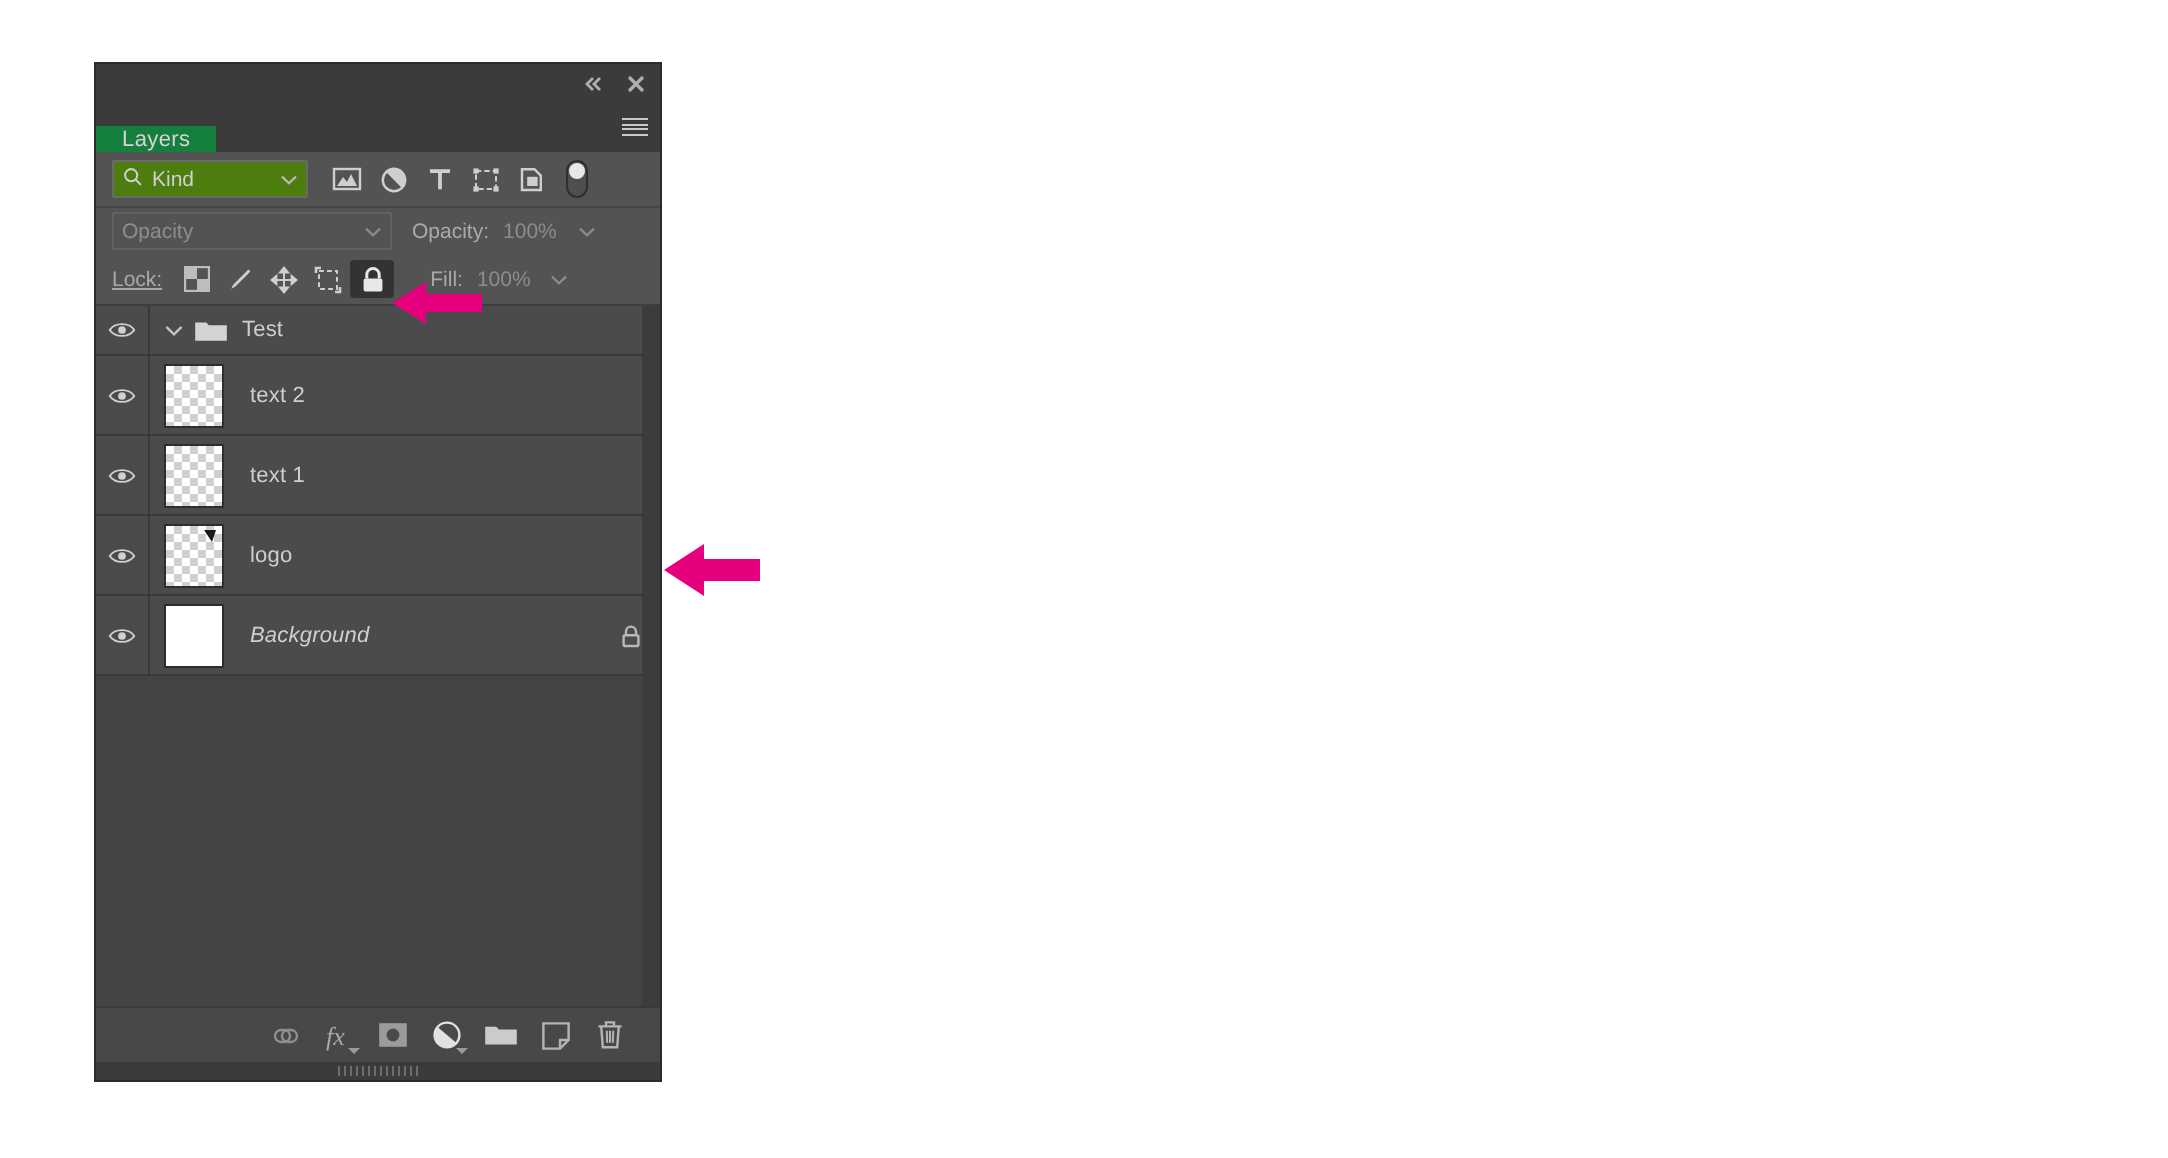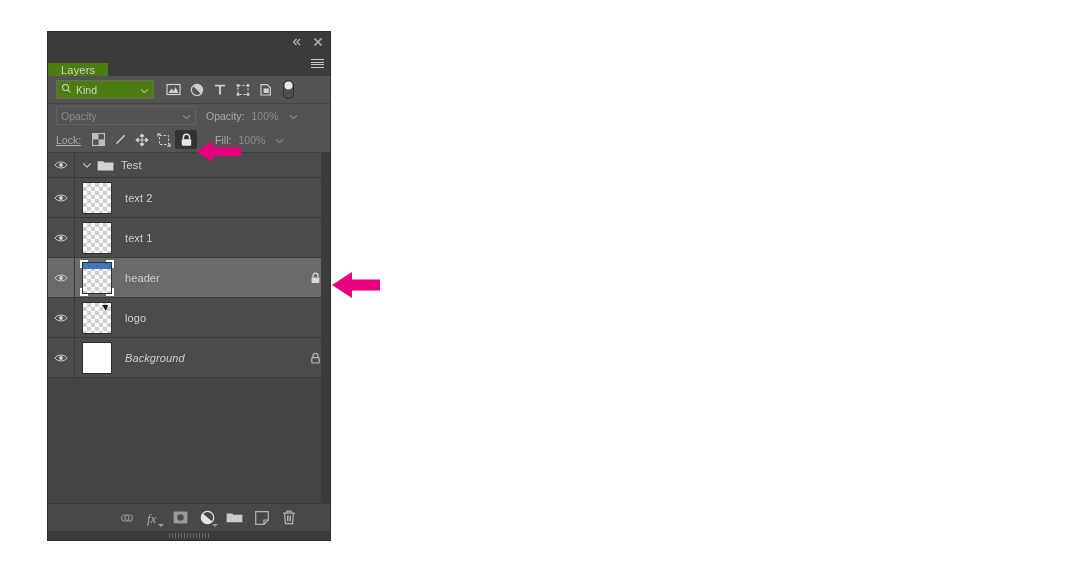--- a/index.html
+++ b/index.html
@@ -55,21 +55,21 @@
   
   .tabstrip {
     height: 25px;
     background: #3b3b3b;
     display: flex;
     align-items: stretch;
     position: relative;
     flex: 0 0 auto;
   }
   .tab {
-    background: #4d7c0f;
+    background: #15803d;
     color: #d4d4d4;
     font-size: 11px;
     padding: 0 13px;
     display: flex;
     align-items: center;
     letter-spacing: .2px;
     cursor: default;
     margin-top: 12px;
   }
   .tab-filler { flex: 1; }
@@ -348,21 +348,21 @@
   }
 
   
   .bottombar {
     height: 27px;
     background: #484848;
     border-top: 1px solid #393939;
     display: flex;
     align-items: center;
     justify-content: flex-end;
-    padding-right: 28px;
+    padding-right: 12px;
     gap: 0;
     flex: 0 0 auto;
   }
   .bbtn {
     width: 27px;
     height: 24px;
     display: flex;
     align-items: center;
     justify-content: center;
     position: relative;
@@ -604,46 +604,20 @@
           <circle cx="8" cy="5.5" r="2.2" fill="#d0d0d0"></circle>
         </svg>
       </div>
       <div class="thumbcell">
         <div class="thumb"></div>
       </div>
       <div class="lname">text 1</div>
       <div class="lockcell"></div>
     </div>
 
-    <div class="lrow selected">
-      <div class="eyecell">
-        <svg width="14" height="10" viewBox="0 0 16 11">
-          <path d="M1 5.5 C4 1 12 1 15 5.5 C12 10 4 10 1 5.5 Z" fill="none" stroke="#d0d0d0" stroke-width="1.1"></path>
-          <circle cx="8" cy="5.5" r="2.2" fill="#d0d0d0"></circle>
-        </svg>
-      </div>
-      <div class="thumbcell">
-        <div class="thumbsel">
-          <div class="thumb">
-            <div class="topband"></div>
-          </div>
-          <span class="bk tl"></span>
-          <span class="bk tr"></span>
-          <span class="bk bl"></span>
-          <span class="bk br"></span>
-        </div>
-      </div>
-      <div class="lname">header</div>
-      <div class="lockcell">
-        <svg width="11" height="12" viewBox="0 0 11 12">
-          <path d="M3 5.4 L3 3.7 A2.5 2.5 0 0 1 8 3.7 L8 5.4" fill="none" stroke="#d9d9d9" stroke-width="1.3"></path>
-          <rect x="1.6" y="5.4" width="7.8" height="5.6" rx="0.8" fill="#d9d9d9"></rect>
-        </svg>
-      </div>
-    </div>
 
     <div class="lrow">
       <div class="eyecell">
         <svg width="14" height="10" viewBox="0 0 16 11">
           <path d="M1 5.5 C4 1 12 1 15 5.5 C12 10 4 10 1 5.5 Z" fill="none" stroke="#d0d0d0" stroke-width="1.1"></path>
           <circle cx="8" cy="5.5" r="2.2" fill="#d0d0d0"></circle>
         </svg>
       </div>
       <div class="thumbcell">
         <div class="thumb">

